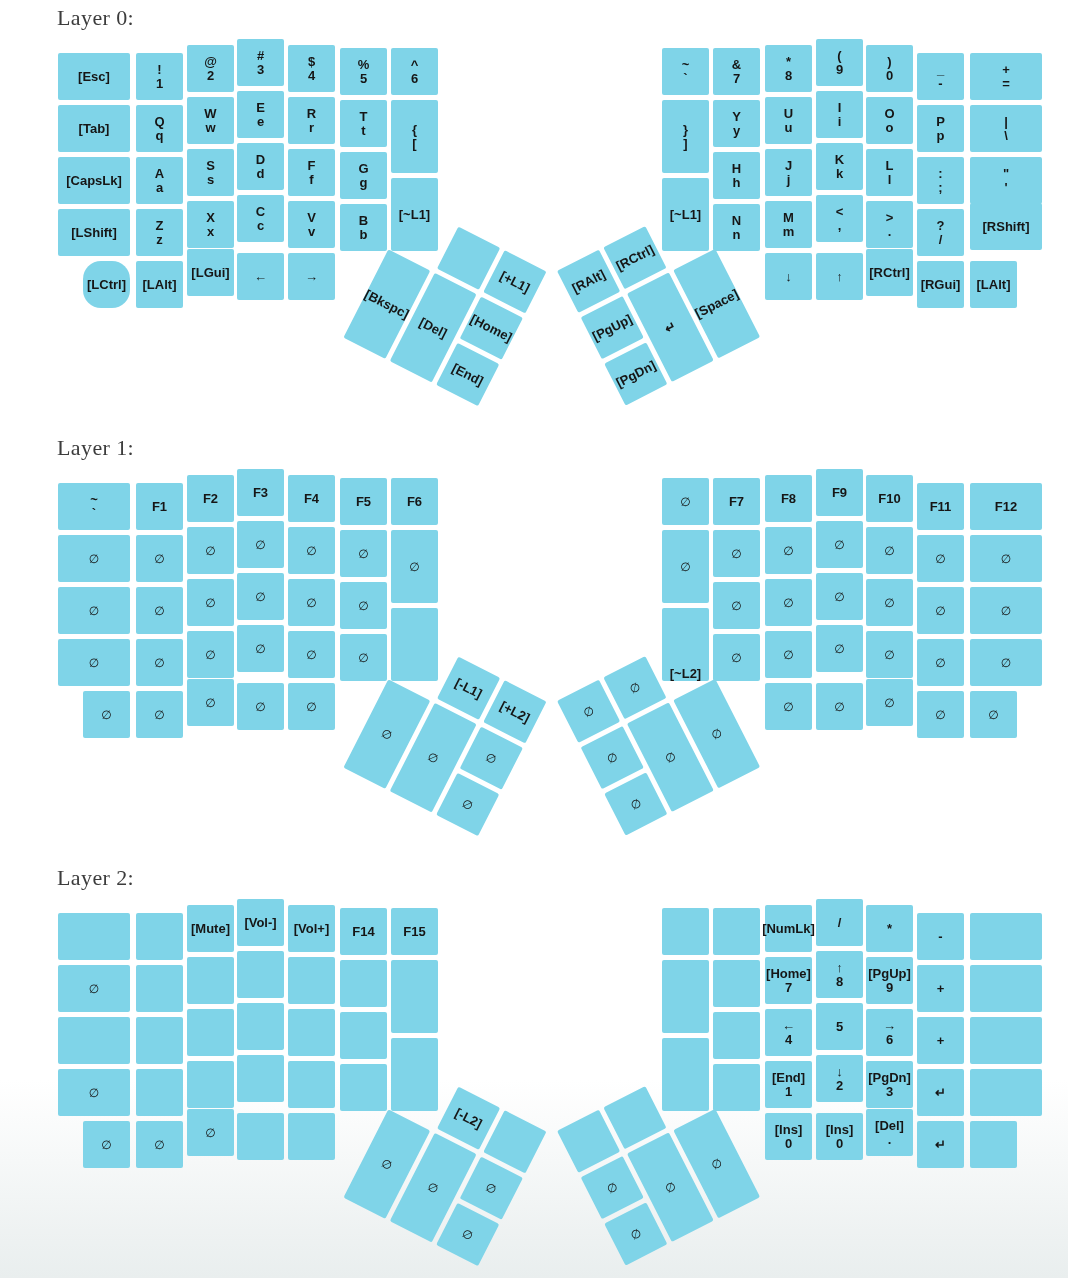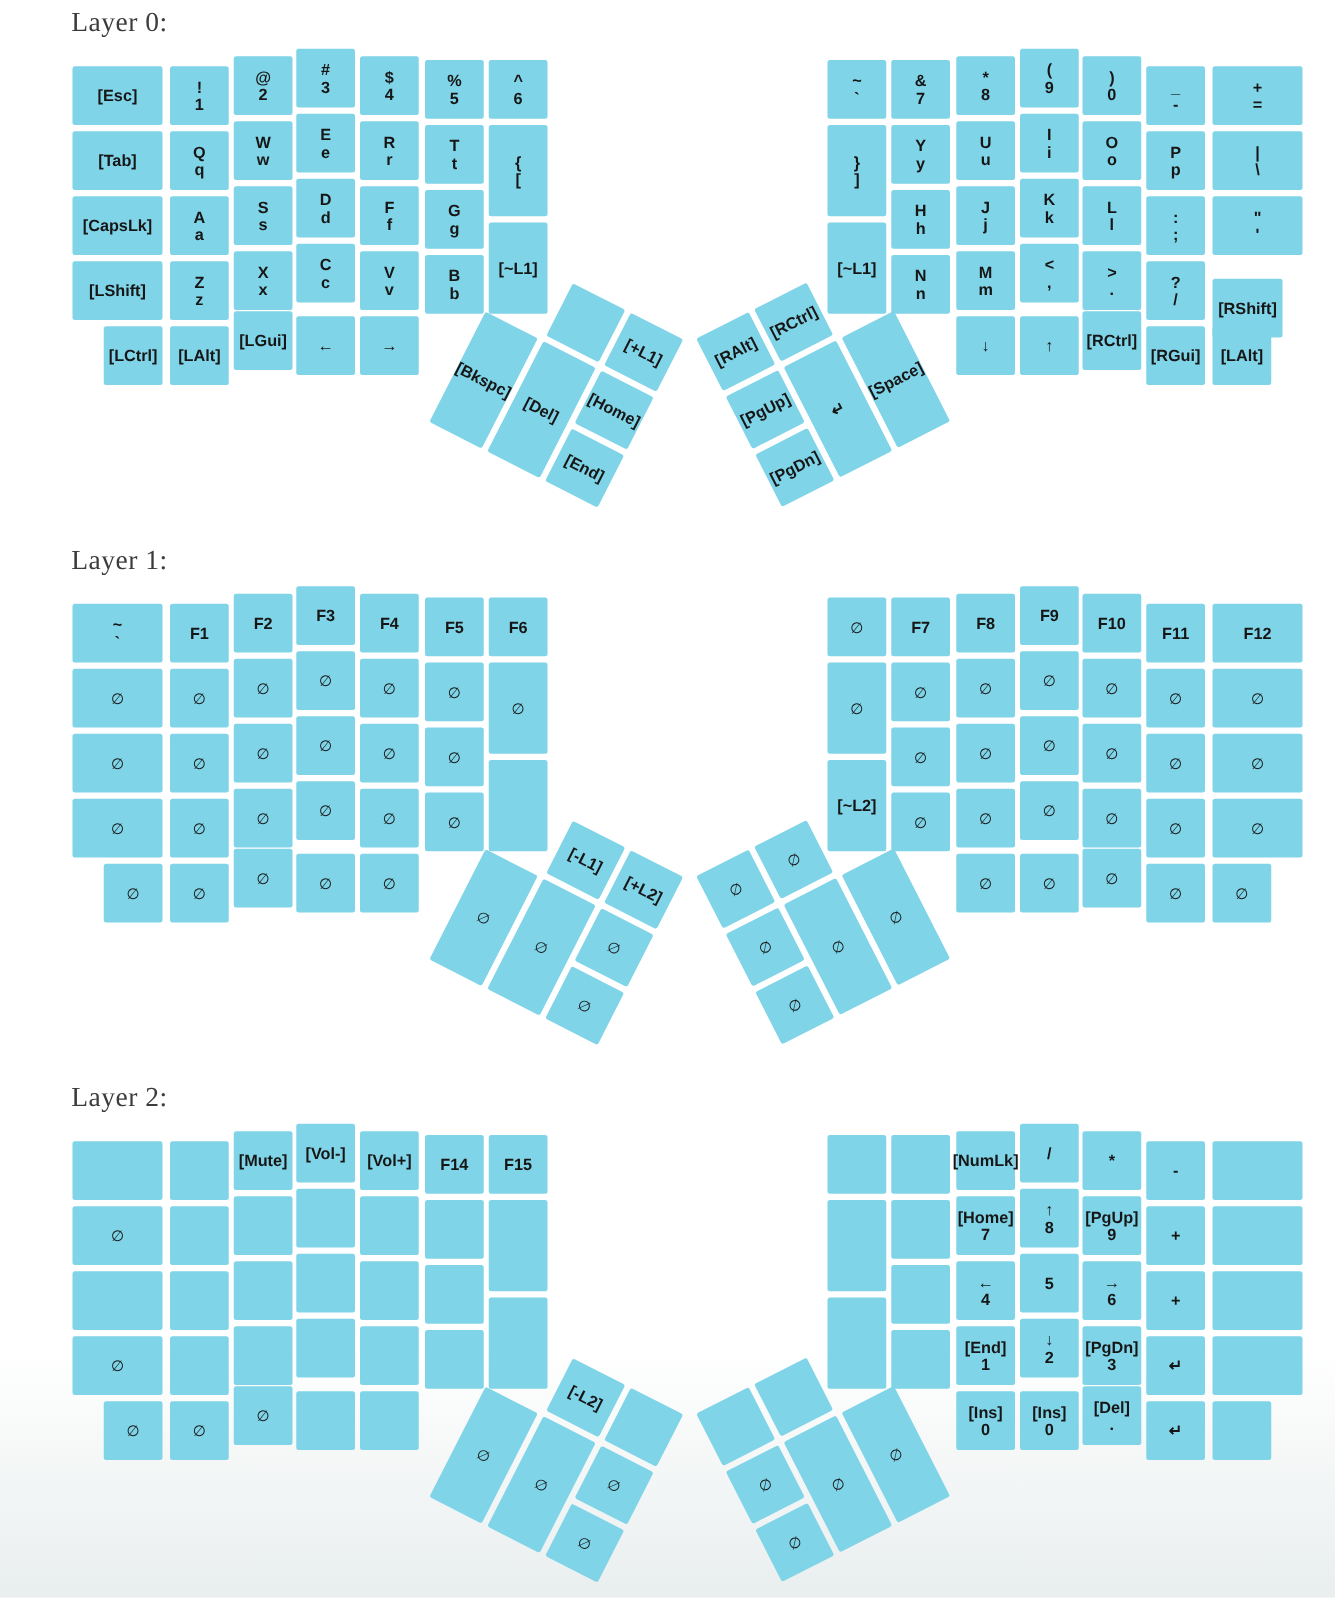--- a/index.html
+++ b/index.html
@@ -147,21 +147,21 @@
           <span class="kl">^</span>
           <span class="kl">6</span>
         </div>
         <div class="key" style="left: 333px; top: 61px; width: 47px; height: 73px;">
           <span class="kl">{</span>
           <span class="kl">[</span>
         </div>
         <div class="key" style="left: 333px; top: 139px; width: 47px; height: 73px;">
           <span class="kl">[~L1]</span>
         </div>
-        <div class="key" style="left: 25px; top: 222px; width: 47px; height: 47px;">
+        <div class="key" style="left: 25px; top: 222px; width: 47px; height: 47px; border-radius: 18px;">
           <span class="kl">[LCtrl]</span>
         </div>
         <div class="key" style="left: 78px; top: 222px; width: 47px; height: 47px;">
           <span class="kl">[LAlt]</span>
         </div>
         <div class="key" style="left: 129px; top: 210px; width: 47px; height: 47px;">
           <span class="kl">[LGui]</span>
         </div>
         <div class="key" style="left: 179px; top: 214px; width: 47px; height: 47px;">
           <span class="kl">←</span>
@@ -267,21 +267,21 @@
           <span class="kl">=</span>
         </div>
         <div class="key" style="left: 308px; top: 66px; width: 72px; height: 47px;">
           <span class="kl">|</span>
           <span class="kl">\</span>
         </div>
         <div class="key" style="left: 308px; top: 118px; width: 72px; height: 47px;">
           <span class="kl">"</span>
           <span class="kl">'</span>
         </div>
-        <div class="key" style="left: 308px; top: 184px; width: 56px; height: 47px;">
+        <div class="key" style="left: 308px; top: 164px; width: 72px; height: 47px;">
           <span class="kl">[RShift]</span>
         </div>
         <div class="key" style="left: 103px; top: 214px; width: 47px; height: 47px;">
           <span class="kl">↓</span>
         </div>
         <div class="key" style="left: 154px; top: 214px; width: 47px; height: 47px;">
           <span class="kl">↑</span>
         </div>
         <div class="key" style="left: 204px; top: 210px; width: 47px; height: 47px;">
           <span class="kl">[RCtrl]</span>
@@ -432,21 +432,21 @@
           <span class="kl null">∅</span>
         </div>
       </div>
     <div class="half right">
         <div class="key" style="left: 0px; top: 9px; width: 47px; height: 47px;">
           <span class="kl null">∅</span>
         </div>
         <div class="key" style="left: 0px; top: 61px; width: 47px; height: 73px;">
           <span class="kl null">∅</span>
         </div>
-        <div class="key" style="left: 0px; top: 139px; width: 47px; height: 73px;">
+        <div class="key" style="left: 0px; top: 139px; width: 47px; height: 73px; justify-content: flex-end;">
           <span class="kl">[~L2]</span>
         </div>
         <div class="key" style="left: 51px; top: 9px; width: 47px; height: 47px;">
           <span class="kl">F7</span>
         </div>
         <div class="key" style="left: 51px; top: 61px; width: 47px; height: 47px;">
           <span class="kl null">∅</span>
         </div>
         <div class="key" style="left: 51px; top: 113px; width: 47px; height: 47px;">
           <span class="kl null">∅</span>

